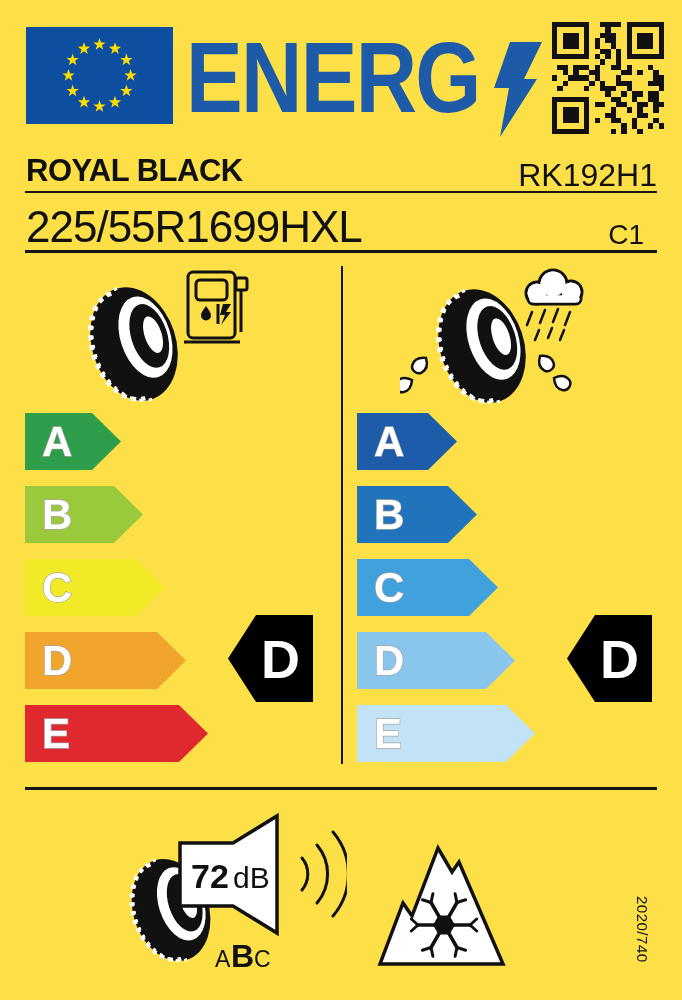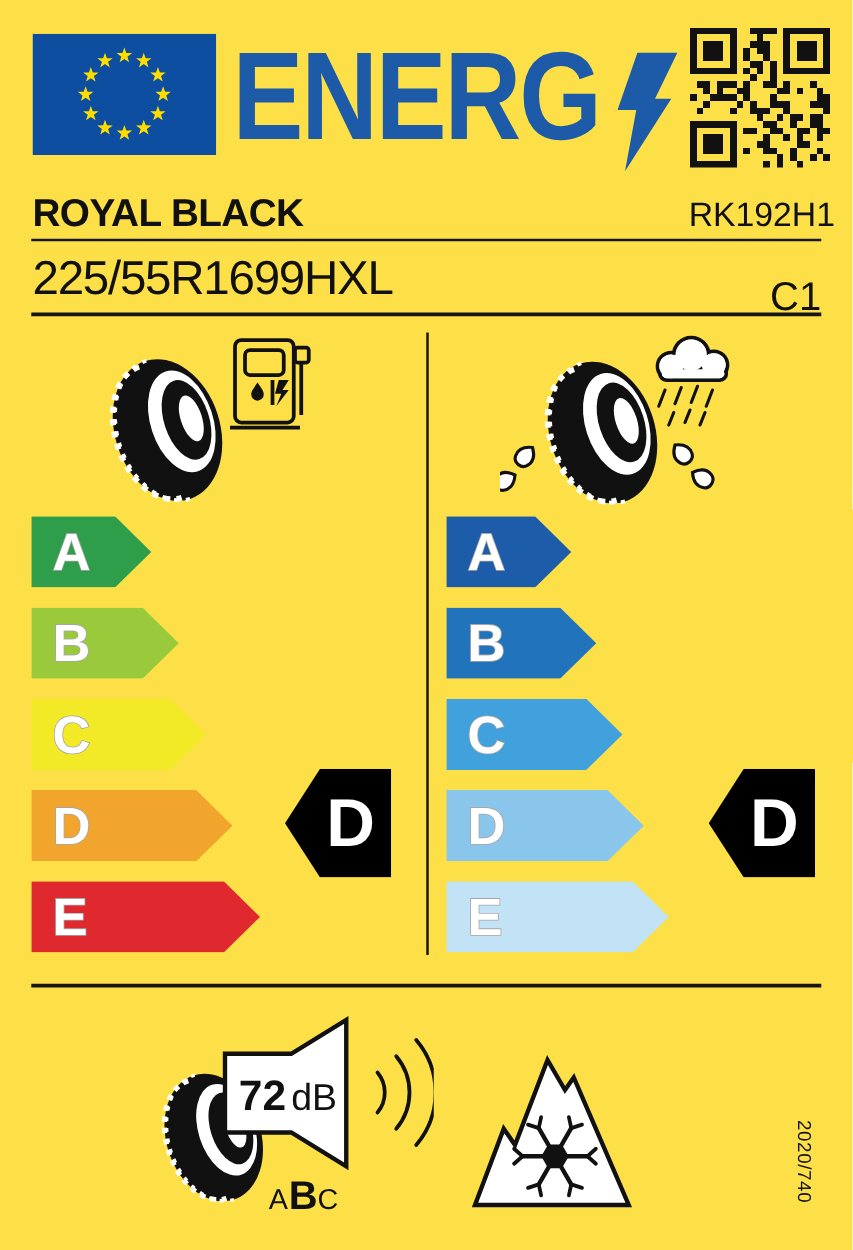--- a/index.html
+++ b/index.html
@@ -12,23 +12,23 @@
          -webkit-text-stroke:1.3px #a6a6a6;paint-order:stroke fill;
          clip-path:polygon(0 0,calc(100% - 29px) 0,100% 50%,calc(100% - 29px) 100%,0 100%);}
   .badge{position:absolute;width:85px;height:87px;background:#000;color:#fff;font-weight:bold;
          font-size:54px;display:flex;align-items:center;justify-content:center;
          padding-left:20px;box-sizing:border-box;
          clip-path:polygon(33% 0,100% 0,100% 100%,33% 100%,0 50%);}
   #energ-title{position:absolute;left:186px;top:27px;font-size:100px;line-height:100px;
          font-weight:bold;color:#1D5BA9;letter-spacing:-2px;transform:scaleX(.85);
          transform-origin:0 0;white-space:nowrap;}
   .brand{position:absolute;left:26px;top:153px;font-size:31px;font-weight:bold;letter-spacing:-.5px;}
-  .model{position:absolute;right:14px;top:157px;font-size:27px;}
-  .size{position:absolute;left:26px;top:202px;font-size:38px;letter-spacing:-1px;}
-  .tclass{position:absolute;right:25px;top:219px;font-size:32px;}
+  .model{position:absolute;right:25px;top:157px;font-size:32px;}
+  .size{position:absolute;left:26px;top:202px;font-size:44px;letter-spacing:-1px;}
+  .tclass{position:absolute;right:38px;top:219px;font-size:28px;}
   #divider{position:absolute;left:341px;top:266px;width:2px;height:498px;background:#161616;}
   #regulation{position:absolute;left:634px;top:896px;font-size:15px;letter-spacing:.5px;
          writing-mode:vertical-rl;}
   svg text{font-family:"Liberation Sans",sans-serif;fill:#111;}
   .ink{stroke:#111;fill:none;stroke-width:3;}
 </style>
 </head>
 <body>
 
 <div id="label">

